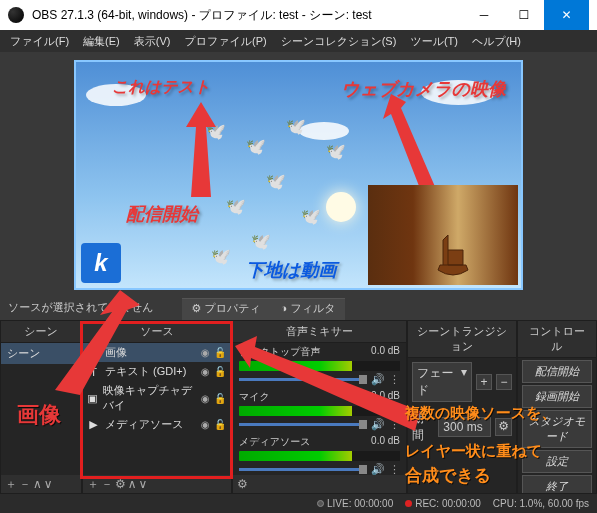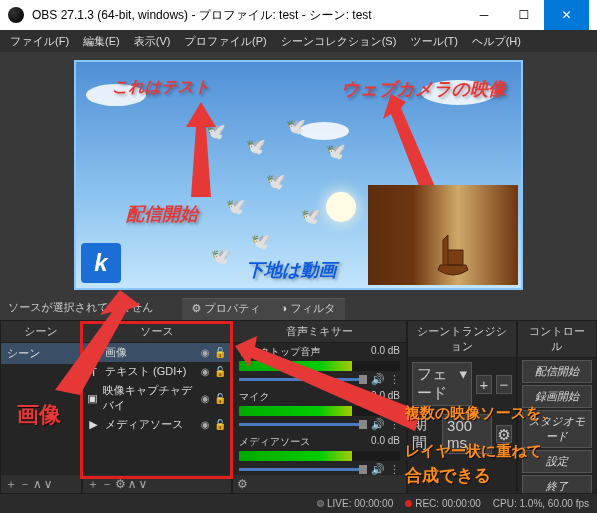--- a/index.html
+++ b/index.html
@@ -56,21 +56,21 @@
 
 .mixer-item { padding: 2px 6px; font-size: 10px; color: #ccc; }
 .mixer-item .mlabel { display: flex; justify-content: space-between; }
 .mixer-track { height: 10px; background: linear-gradient(90deg, #0a0 0%, #0c0 50%, #cc0 75%, #c00 100%); margin-top: 2px; border-radius: 1px; position: relative; }
 .mixer-track::after { content:""; position:absolute; right:0; top:0; bottom:0; width:30%; background:#1a1a1a; }
 .mixer-slider { display: flex; align-items: center; gap: 4px; margin-top: 2px; }
 .slider-bar { flex: 1; height: 3px; background: #4a7abf; position: relative; }
 .slider-bar::after { content:""; position:absolute; right:0; top:-3px; width:8px; height:9px; background:#888; }
 .speaker-icon { color:#aaa; font-size:11px; }
 
-.trans-row { display: flex; align-items: center; gap: 4px; padding: 4px; font-size: 15px; color: #ccc; }
+.trans-row { display: flex; align-items: center; gap: 4px; padding: 4px; font-size: 12px; color: #ccc; }
 .trans-row .combo { flex: 1; background: #3a3a3a; border: 1px solid #555; padding: 2px 4px; display: flex; justify-content: space-between; }
 .trans-row .num { width: 56px; background: #3a3a3a; border: 1px solid #555; padding: 2px 4px; }
 .trans-row .tbtn { background: #3a3a3a; border: 1px solid #555; width: 16px; text-align: center; }
 .trans-row .ticon { background: #3a3a3a; border: 1px solid #555; width: 18px; height: 18px; text-align: center; }
 
 .ctrl-btn { background: #3a3a3a; border: 1px solid #555; color: #ddd; font-size: 11px; padding: 3px 4px; margin: 2px 4px; text-align: center; font-style: italic; }
 
 
 .statusbar { height: 19px; background: #2b2b2b; display: flex; align-items: center; justify-content: flex-end; gap: 12px; padding: 0 8px; font-size: 10px; color: #bbb; }
 .statusbar .rec-dot { width: 7px; height: 7px; background: #d22; border-radius: 50%; display: inline-block; margin-right: 3px; }

